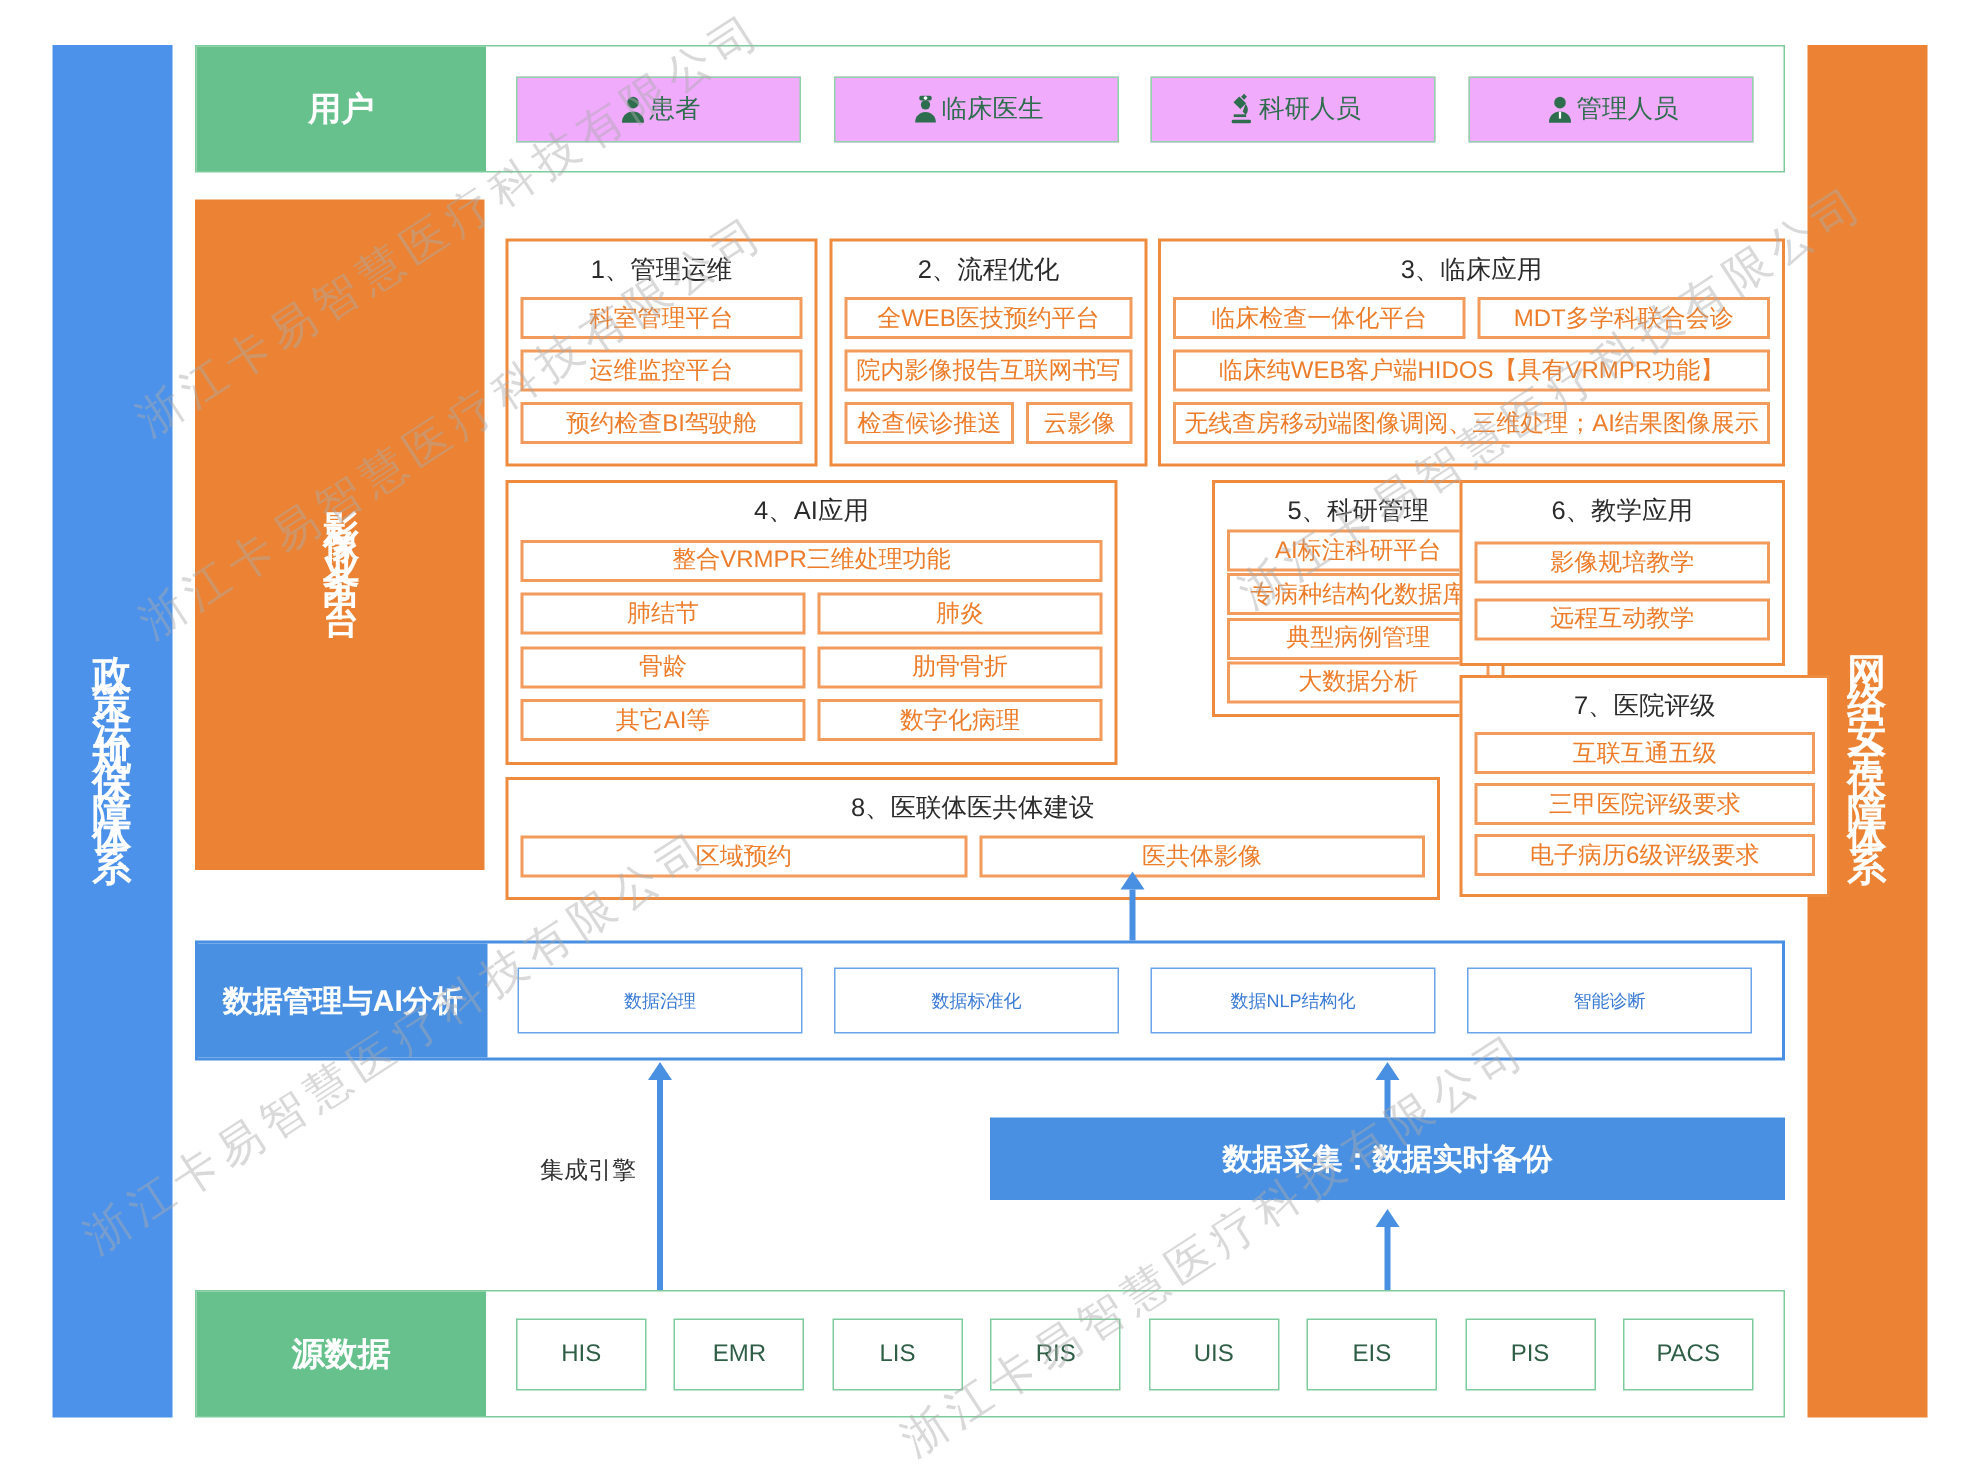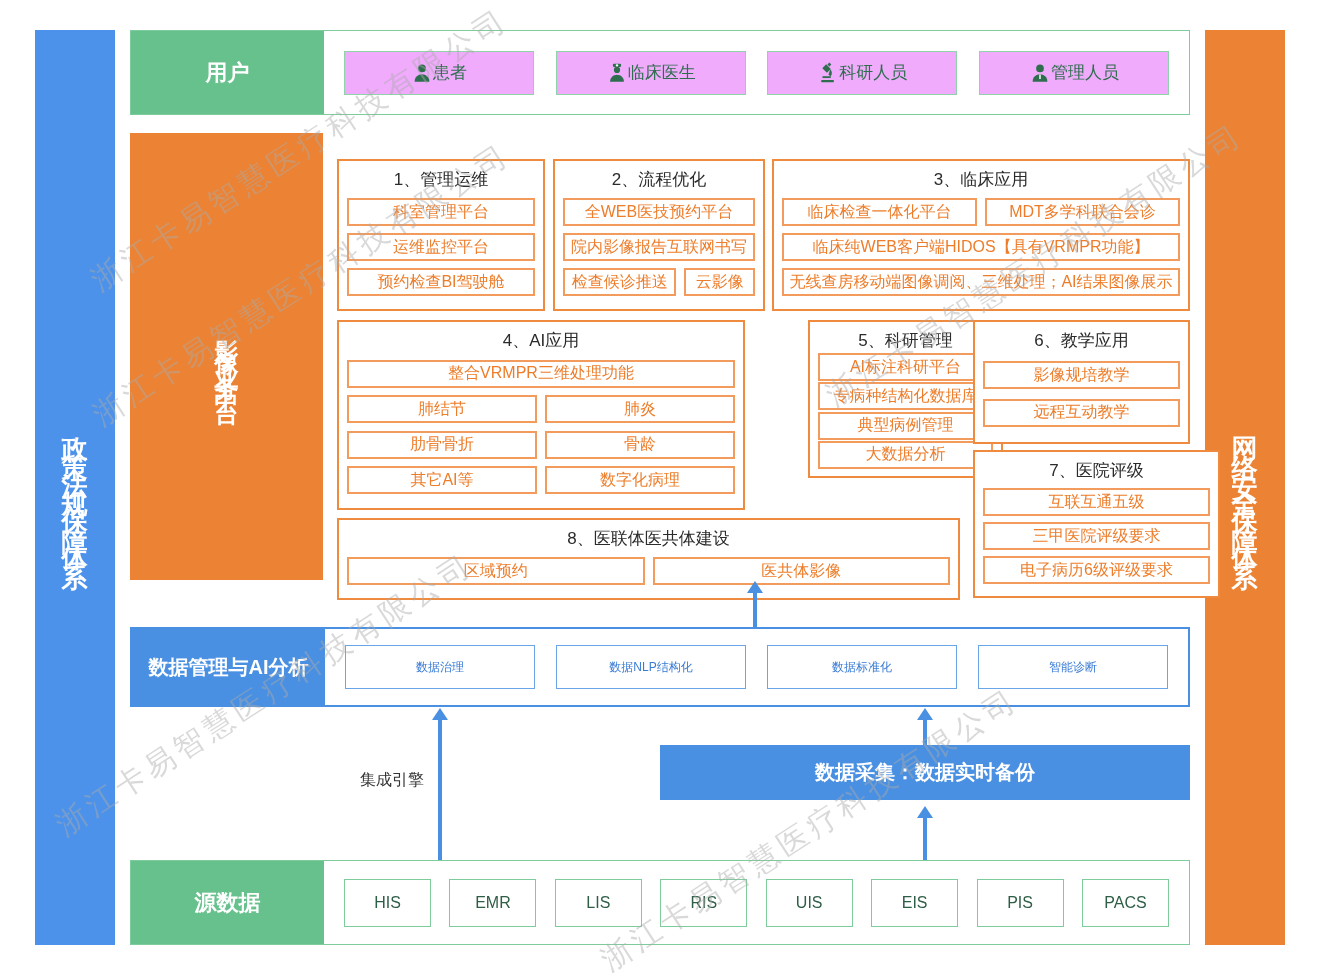--- a/index.html
+++ b/index.html
@@ -167,22 +167,22 @@
 
   <div class="section" style="left:337px;top:300px;width:408px;height:190px;">
     <div class="sec-title">4、AI应用</div>
     <div class="sec-body">
       <div class="oitem">整合VRMPR三维处理功能</div>
       <div class="orow">
         <div class="oitem">肺结节</div>
         <div class="oitem">肺炎</div>
       </div>
       <div class="orow">
+        <div class="oitem">骨龄</div>
         <div class="oitem">肋骨骨折</div>
-        <div class="oitem">骨龄</div>
       </div>
       <div class="orow">
         <div class="oitem">其它AI等</div>
         <div class="oitem">数字化病理</div>
       </div>
     </div>
   </div>
 
   <div class="section" style="left:808px;top:300px;width:195px;height:158px;">
     <div class="sec-title">5、科研管理</div>
@@ -218,22 +218,22 @@
         <div class="oitem">区域预约</div>
         <div class="oitem">医共体影像</div>
       </div>
     </div>
   </div>
 
   <div class="band dm-band">
     <div class="band-label">数据管理与AI分析</div>
     <div class="band-items">
       <div class="dmitem">数据治理</div>
+      <div class="dmitem">数据标准化</div>
       <div class="dmitem">数据NLP结构化</div>
-      <div class="dmitem">数据标准化</div>
       <div class="dmitem">智能诊断</div>
     </div>
   </div>
 
   <div class="integration-label">集成引擎</div>
 
   <div class="collect">数据采集：数据实时备份</div>
 
   <div class="arrow-up" style="left:755px;top:581px;height:46px;">
       <div class="head"></div>

